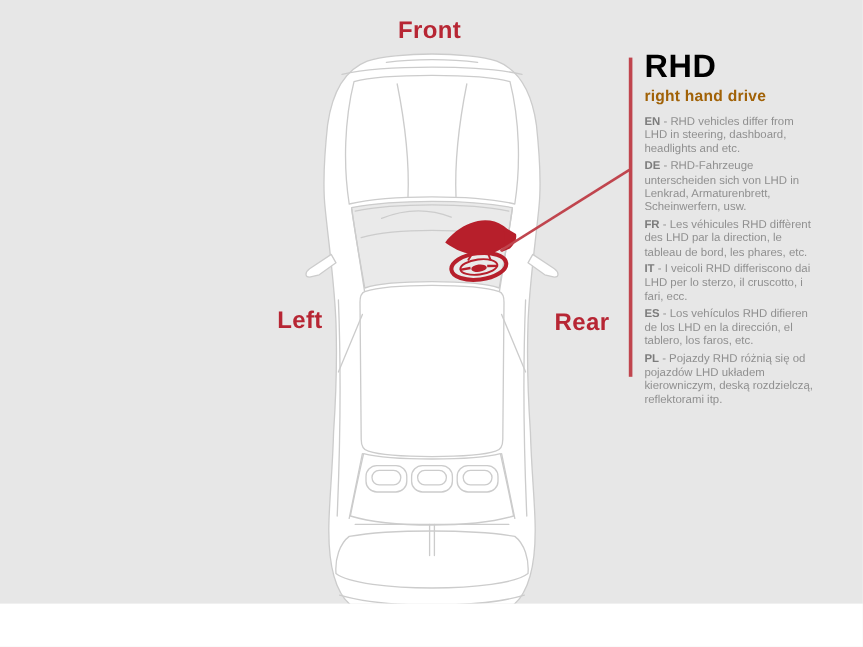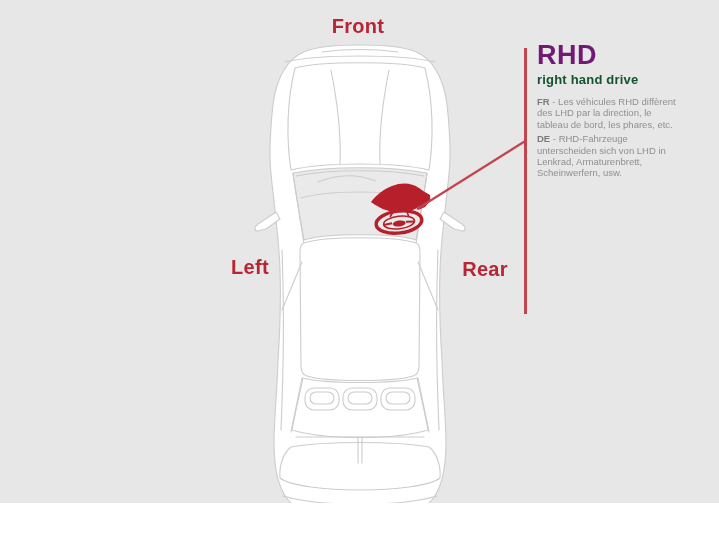--- a/index.html
+++ b/index.html
@@ -8,24 +8,24 @@
     position:relative;width:719px;height:503px;background:#e7e7e7;overflow:hidden;
   }
   .stage svg{position:absolute;left:0;top:0;}
   .dir-label{
     position:absolute;transform:translateX(-50%);
     font-weight:800;font-size:20px;color:#b72634;letter-spacing:.3px;
     white-space:nowrap;
   }
   .panel{position:absolute;left:537px;top:42px;width:170px;}
   .panel-title{
-    font-size:27px;font-weight:800;color:#701a75;line-height:1;letter-spacing:.5px;
+    font-size:27px;font-weight:800;color:#000000;line-height:1;letter-spacing:.5px;
   }
   .panel-subtitle{
-    font-size:13px;font-weight:700;color:#14532d;margin-top:3px;letter-spacing:.2px;
+    font-size:13px;font-weight:700;color:#a16207;margin-top:3px;letter-spacing:.2px;
   }
   .entries{margin-top:9px;width:165px;}
   .entry{margin:0 0 3px 0;font-size:9.5px;line-height:11.4px;color:#8f8f8f;}
   .entry .code{font-weight:700;color:#7c7c7c;}
   .entry .etext{white-space:pre-line;}
   .red-bar{position:absolute;left:524px;top:48px;width:3px;height:266px;background:#c0454e;}
 </style>
 </head>
 <body>
 
@@ -144,23 +144,36 @@
   <div class="dir-label" style="left:358px;top:15px;">Front</div>
   <div class="dir-label" style="left:238px;top:256px;margin-left:12px;">Left</div>
   <div class="dir-label" style="left:485px;top:258px;">Rear</div>
   <div class="dir-label" style="left:360px;top:503px;">Front</div>
 
   <div class="red-bar"></div>
   <div class="panel">
     <div class="panel-title">RHD</div>
     <div class="panel-subtitle">right hand drive</div>
     <div class="entries">
-      <p class="entry"><b class="code">FR</b> <span class="etext">- Les véhicules RHD diffèrent
-des LHD par la direction, le
-tableau de bord, les phares, etc.</span></p>
+      <p class="entry"><b class="code">EN</b> <span class="etext">- RHD vehicles differ from
+LHD in steering, dashboard,
+headlights and etc.</span></p>
       <p class="entry"><b class="code">DE</b> <span class="etext">- RHD-Fahrzeuge
 unterscheiden sich von LHD in
 Lenkrad, Armaturenbrett,
 Scheinwerfern, usw.</span></p>
+      <p class="entry"><b class="code">FR</b> <span class="etext">- Les véhicules RHD diffèrent
+des LHD par la direction, le
+tableau de bord, les phares, etc.</span></p>
+      <p class="entry"><b class="code">IT</b> <span class="etext">- I veicoli RHD differiscono dai
+LHD per lo sterzo, il cruscotto, i
+fari, ecc.</span></p>
+      <p class="entry"><b class="code">ES</b> <span class="etext">- Los vehículos RHD difieren
+de los LHD en la dirección, el
+tablero, los faros, etc.</span></p>
+      <p class="entry"><b class="code">PL</b> <span class="etext">- Pojazdy RHD różnią się od
+pojazdów LHD układem
+kierowniczym, deską rozdzielczą,
+reflektorami itp.</span></p>
     </div>
   </div>
 
 </div>
 
 </body></html>

